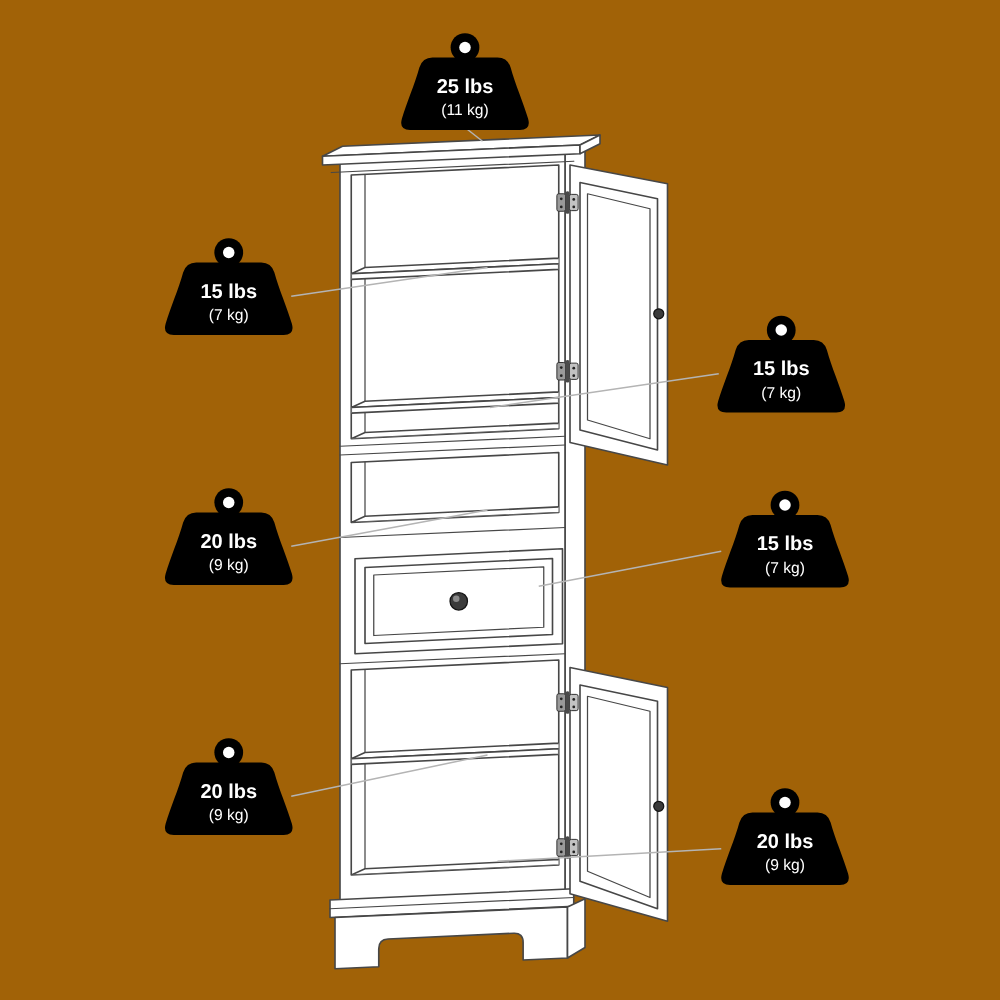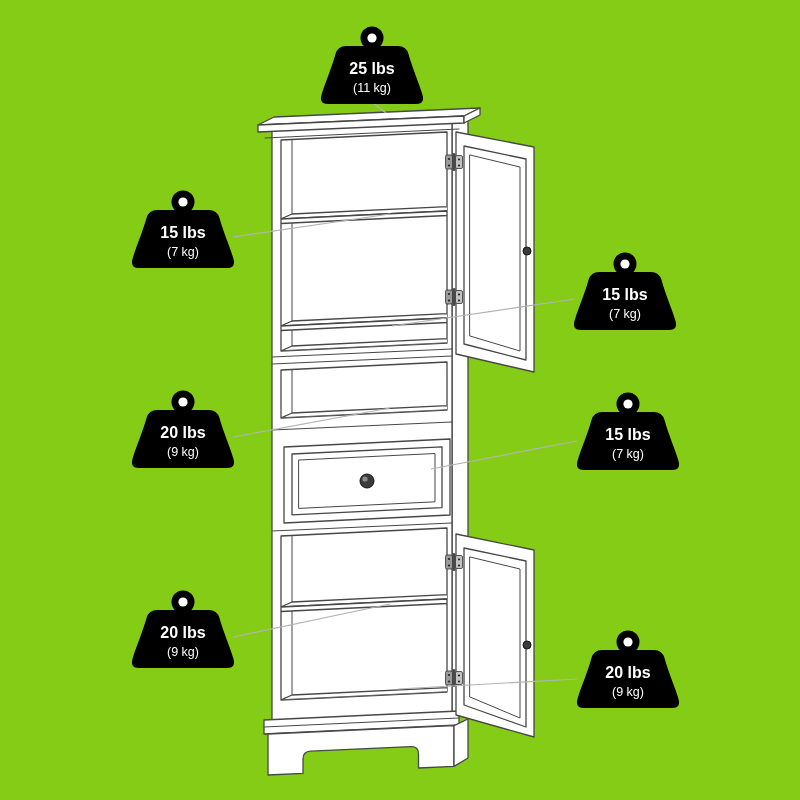--- a/index.html
+++ b/index.html
@@ -4,21 +4,21 @@
 <style>
   html, body {
     margin: 0; padding: 0;
     background: #ffffff;
     width: 800px; height: 800px;
     font-family: "Liberation Sans", sans-serif;
   }
   .stage {
     position: relative;
     width: 800px; height: 800px;
-    background: #84cc16;
+    background: #a16207;
     overflow: hidden;
   }
   svg { display: block; }
   .line-art {
     stroke: #474747;
     stroke-width: 1.3;
     stroke-linejoin: round;
     stroke-linecap: round;
   }
   .fw { fill: #ffffff; }

